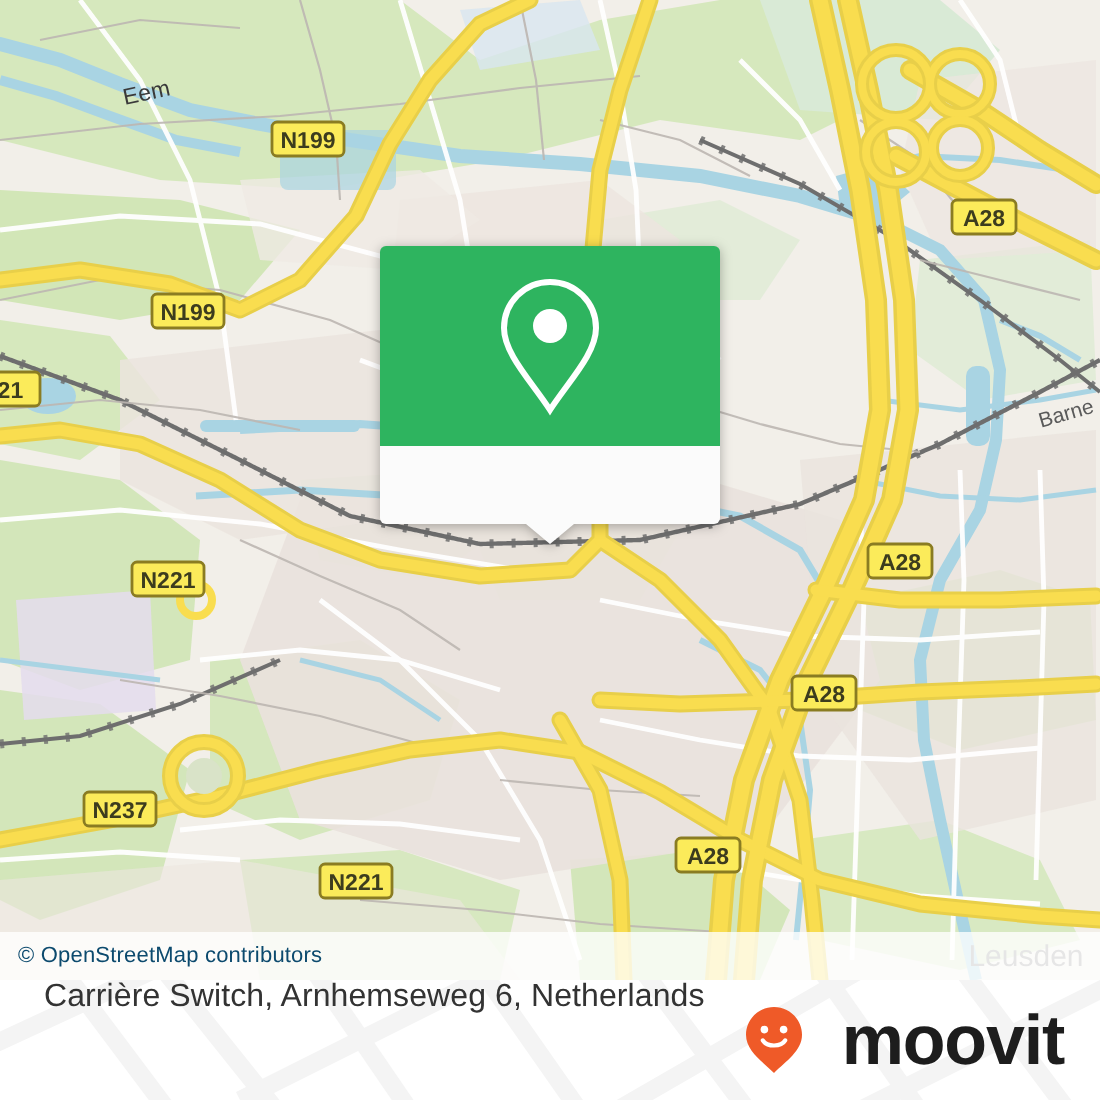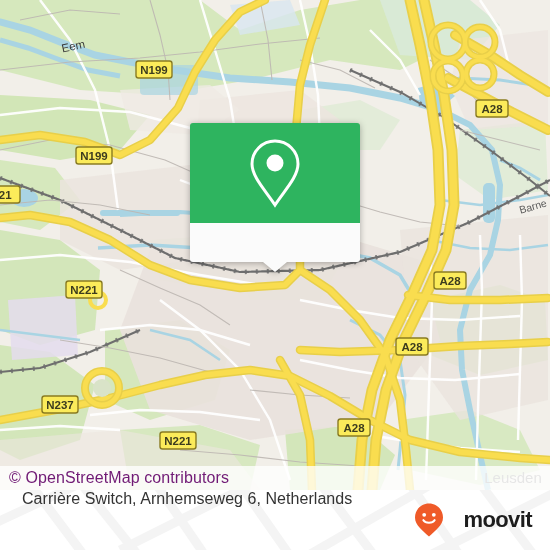--- a/index.html
+++ b/index.html
@@ -40,22 +40,22 @@
     width: 550px;
     height: 24px;
     background: rgba(255,255,255,0.78);
     display: flex;
     align-items: center;
     box-sizing: border-box;
     padding-left: 9px;
     z-index: 20;
   }
   #attribution span {
-    font-size: 16px;
-    color: #701a75;
+    font-size: 11px;
+    color: #0c4a6e;
     letter-spacing: 0.1px;
     font-family: "Liberation Sans", sans-serif;
   }
 
   
   #callout {
     position: absolute;
     left: 190px;
     top: 123px;
     width: 170px;
@@ -130,21 +130,21 @@
   #footer-logo {
     position: absolute;
     right: 18px;
     top: 0;
     height: 60px;
     display: flex;
     align-items: center;
     z-index: 3;
   }
   #footer-logo-text {
-    font-size: 22px;
+    font-size: 35px;
     color: #1d1d1d;
     font-family: "Liberation Sans", sans-serif;
     font-weight: 700;
     letter-spacing: -0.6px;
     margin-left: 18px;
     line-height: 1;
   }
 </style>
 </head>
 <body>

